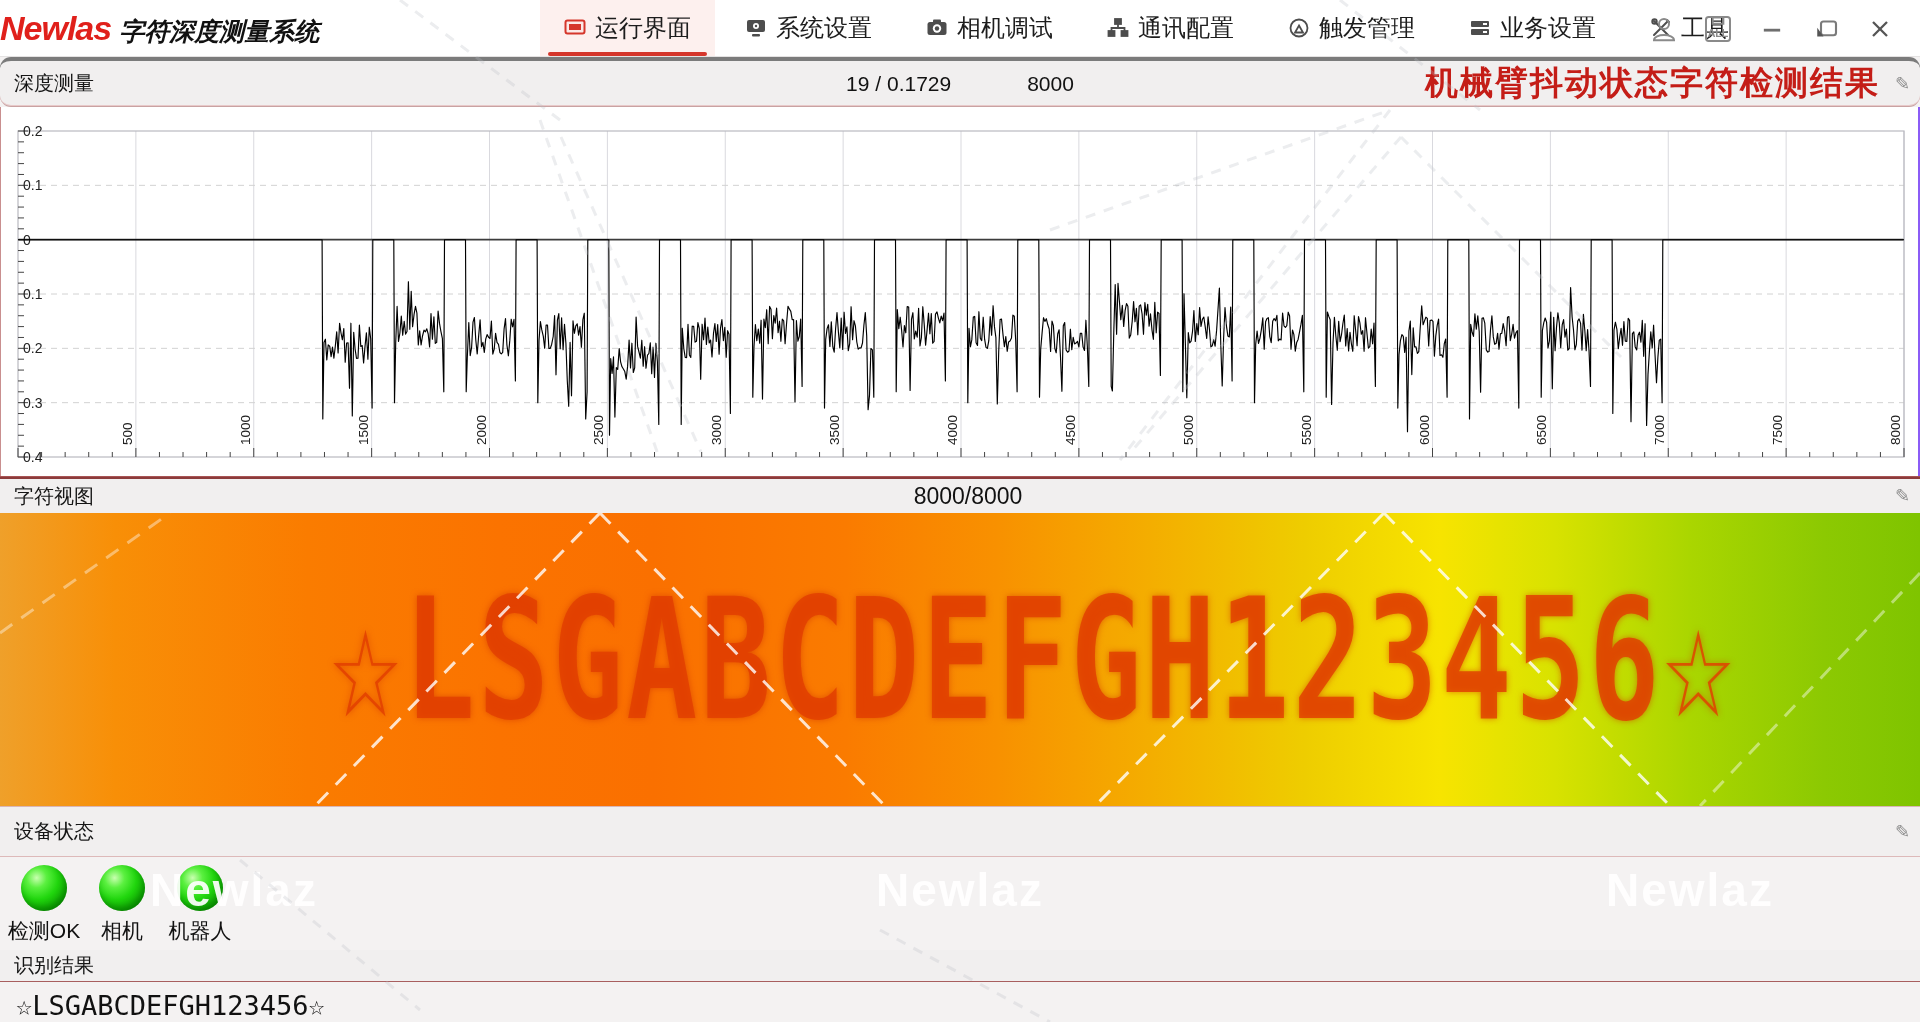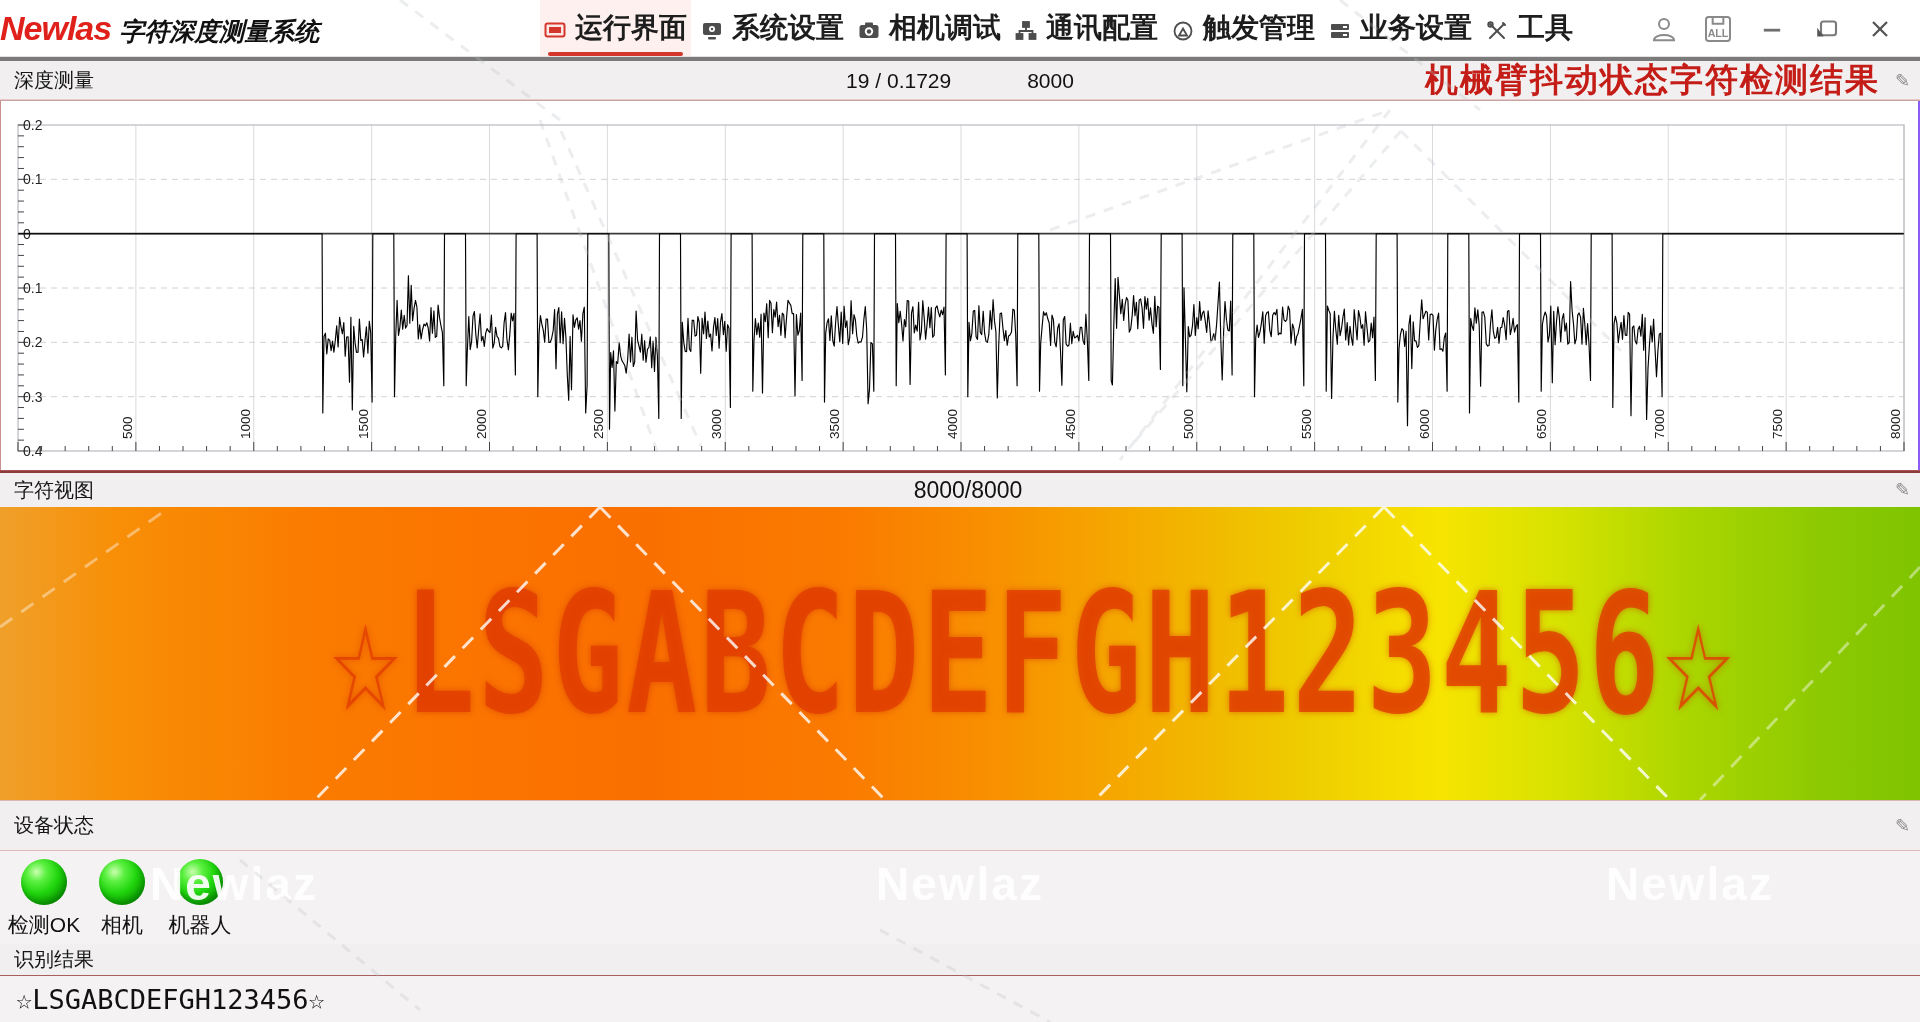--- a/index.html
+++ b/index.html
@@ -7,39 +7,39 @@
     font-family:"Liberation Sans","DejaVu Sans",sans-serif; background:#f4f2f2; }
 
   
   .topbar { height:57px; background:#ffffff; display:flex; align-items:center;
     position:relative; border-bottom:1px solid #e4e2e2; }
   .brand { display:flex; align-items:baseline; gap:8px; min-width:420px; }
   .brand-logo { color:#e0201b; font-size:34px; font-weight:bold; font-style:italic;
     letter-spacing:-1px; font-family:"Liberation Sans",sans-serif; }
   .brand-title { color:#111; font-size:25px; font-weight:bold;font-style:italic; }
   .tabs { display:flex; align-items:stretch; height:100%; gap:6px; margin-left:120px; }
-  .tab { display:flex; align-items:center; gap:9px; padding:0 4px; position:relative;
-    font-size:28px; font-weight:bold; color:#1d1d1d; cursor:default; }
+  .tab { display:flex; align-items:center; gap:9px; padding:0 24px; position:relative;
+    font-size:24px; font-weight:normal; color:#1d1d1d; cursor:default; }
   .tab .ticon { width:22px; height:22px; display:inline-block; }
   .tab.active { background:#fdf0ee; }
   .tab.active::after { content:""; position:absolute; left:8px; right:8px; bottom:0;
     height:4px; background:#d5362b; border-radius:2px; }
   .winicons { position:absolute; right:0; top:0; height:57px; display:flex;
     align-items:center; gap:10px; padding-right:18px; }
   .wbtn { width:44px; height:40px; display:flex; align-items:center; justify-content:center; color:#8a8a8a; }
 
   
   .phead { background:#f1efef; display:flex; align-items:center; position:relative;
     padding:0 14px; font-size:20px; color:#161616; }
   .phead .ptitle { font-weight:normal; }
   .edit-ic { position:absolute; right:10px; color:#8c8c8c; font-size:18px; }
 
   
-  .depth-head { height:44px; border-top:4px solid #7b7b7b; border-bottom:1px solid #c9a2a2;
-    box-shadow:inset 0 -1px 0 #e8c9c9; }
+  .depth-head { height:50px; border-top:4px solid #7b7b7b; border-bottom:1px solid #c9a2a2;
+    box-shadow:inset 0 -1px 0 #e8c9c9;border-radius:11px; }
   .depth-center { position:absolute; left:0; right:0; display:flex; justify-content:center;
     gap:76px; font-size:21px; color:#121212; pointer-events:none; }
   .depth-anno { position:absolute; right:40px; color:#c41d17; font-weight:bold;
     font-size:33px; letter-spacing:2px; white-space:nowrap; }
   .chart-wrap { height:369px; background:#ffffff; position:relative;
     border-left:1px solid #c98f8f; border-right:2px solid #8b5cf6; }
   .depth-sep { height:1px; background:#a85454; }
 
   
   .cv-head { height:36px; border-top:2px solid #8c3b3b; }

